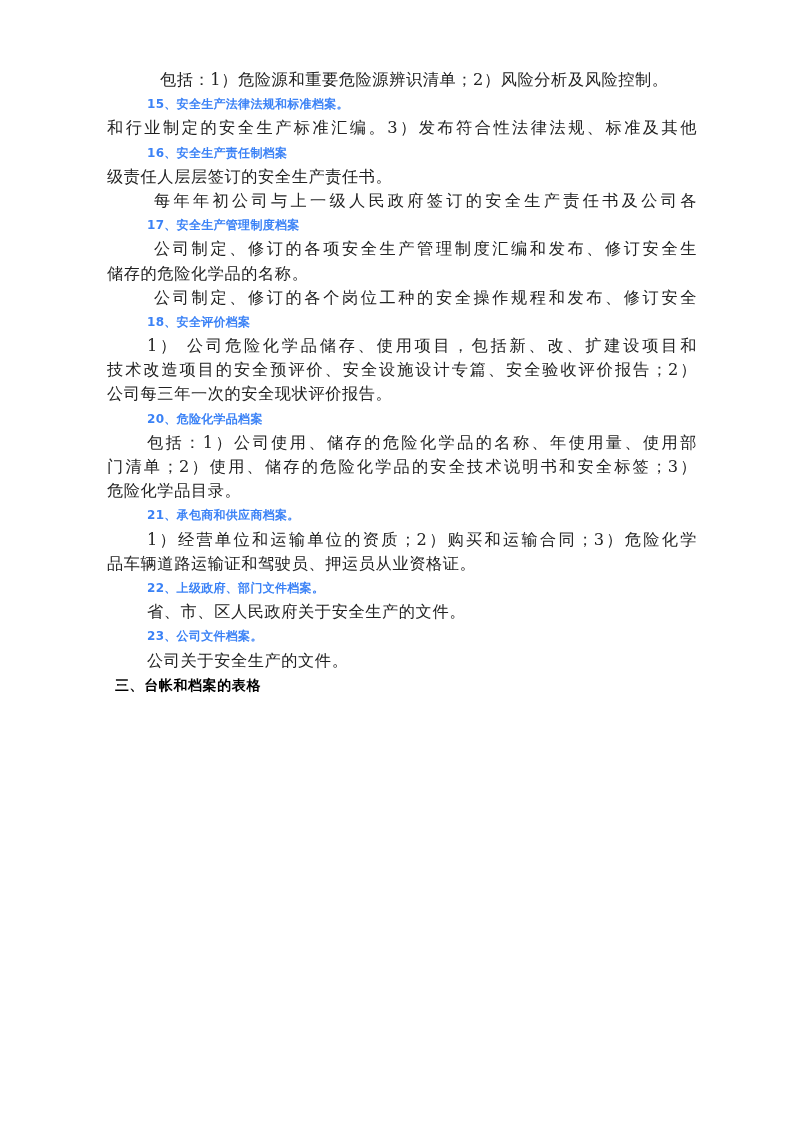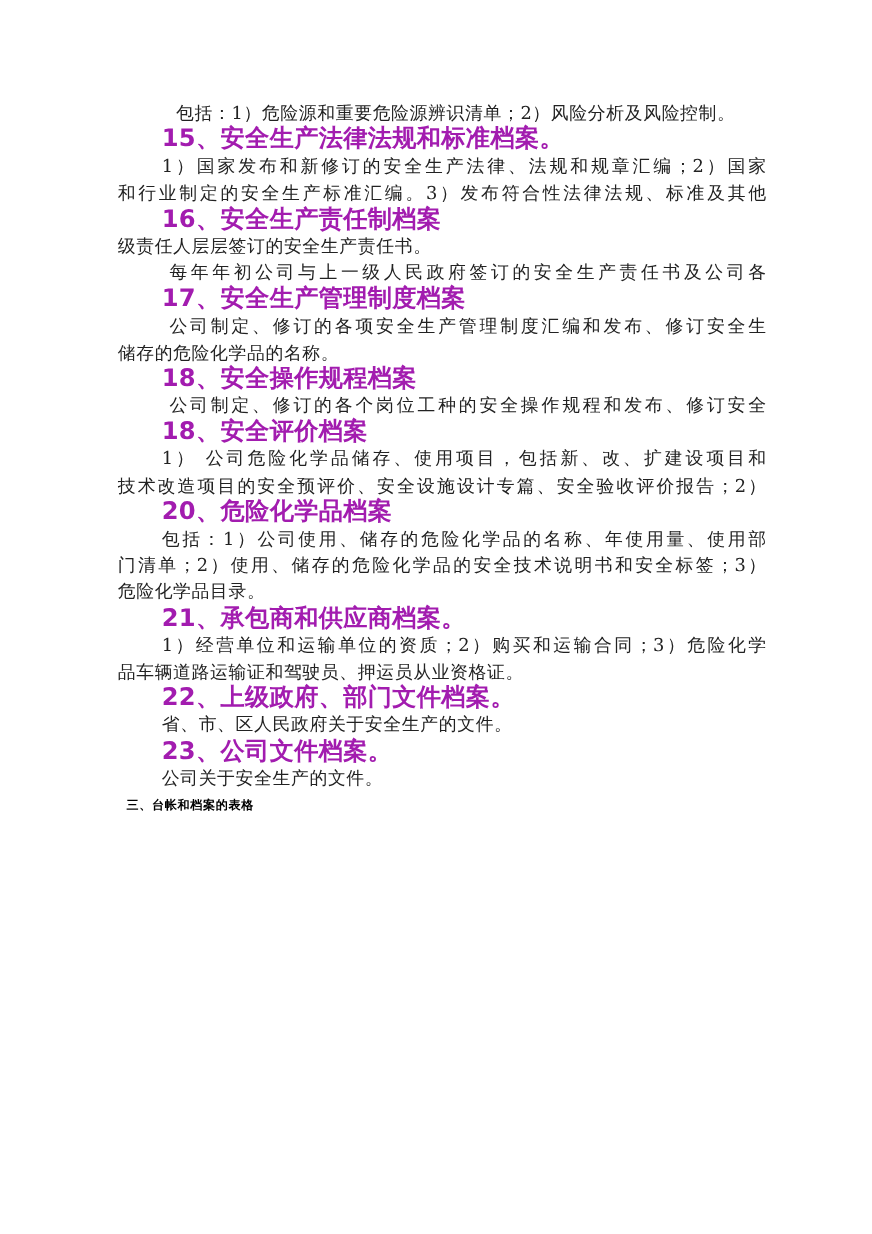--- a/index.html
+++ b/index.html
@@ -1,45 +1,44 @@
 <!DOCTYPE html>
 <html><head>
 <meta charset="utf-8">
 <style>
   html, body { margin: 0; padding: 0; background: #ffffff; }
   body { width: 793px; height: 1122px; position: relative; overflow: hidden;
          font-family: "DejaVu Serif", "Liberation Serif", serif; color: #111; }
-  .page { position: absolute; left: 107px; top: 91px; width: 590px; }
+  .page { position: absolute; left: 107px; top: 68px; width: 590px; }
   .line { font-size: 16.2px; line-height: 24.2px; height: 24.2px; white-space: nowrap; letter-spacing: 0.6px; color: #222; }
   .justify { text-align: justify; text-align-last: justify; white-space: normal; overflow: hidden; }
   .ind1 { padding-left: 53px; }
   .ind2 { padding-left: 40px; }
   .ind3 { padding-left: 47px; }
-  .heading { font-family: "DejaVu Sans", "Liberation Sans", sans-serif; font-weight: bold; font-size: 22px; line-height: 24.2px; height: 24.2px; padding-left: 40px; color: #a21caf; letter-spacing: 0.3px; }
-  .section { font-family: "DejaVu Sans", "Liberation Sans", sans-serif; font-weight: bold; font-size: 11px; line-height: 24.2px; height: 24.2px; padding-left: 8px; color: #000; letter-spacing: 0.6px; }
+  .heading { font-family: "DejaVu Sans", "Liberation Sans", sans-serif; font-weight: bold; font-size: 12px; line-height: 24.2px; height: 24.2px; padding-left: 40px; color: #3b82f6; letter-spacing: 0.3px; }
+  .section { font-family: "DejaVu Sans", "Liberation Sans", sans-serif; font-weight: bold; font-size: 14px; line-height: 24.2px; height: 24.2px; padding-left: 8px; color: #000; letter-spacing: 0.6px; }
 </style>
 </head>
 <body>
 
 <div class="page">
   <div class="line ind1">包括：1）危险源和重要危险源辨识清单；2）风险分析及风险控制。</div>
   <div class="heading">15、安全生产法律法规和标准档案。</div>
-  <div class="line ind2 justify">1）国家发布和新修订的安全生产法律、法规和规章汇编；2）国家</div>
   <div class="line justify">和行业制定的安全生产标准汇编。3）发布符合性法律法规、标准及其他</div>
   <div class="heading">16、安全生产责任制档案</div>
   <div class="line">级责任人层层签订的安全生产责任书。</div>
   <div class="line ind3 justify">每年年初公司与上一级人民政府签订的安全生产责任书及公司各</div>
   <div class="heading">17、安全生产管理制度档案</div>
   <div class="line ind3 justify">公司制定、修订的各项安全生产管理制度汇编和发布、修订安全生</div>
   <div class="line">储存的危险化学品的名称。</div>
-  <div class="heading">18、安全操作规程档案</div>
   <div class="line ind3 justify">公司制定、修订的各个岗位工种的安全操作规程和发布、修订安全</div>
   <div class="heading">18、安全评价档案</div>
   <div class="line ind2 justify">1） 公司危险化学品储存、使用项目，包括新、改、扩建设项目和</div>
   <div class="line justify">技术改造项目的安全预评价、安全设施设计专篇、安全验收评价报告；2）</div>
+  <div class="line">公司每三年一次的安全现状评价报告。</div>
   <div class="heading">20、危险化学品档案</div>
   <div class="line ind2 justify">包括：1）公司使用、储存的危险化学品的名称、年使用量、使用部</div>
   <div class="line justify">门清单；2）使用、储存的危险化学品的安全技术说明书和安全标签；3）</div>
   <div class="line">危险化学品目录。</div>
   <div class="heading">21、承包商和供应商档案。</div>
   <div class="line ind2 justify">1）经营单位和运输单位的资质；2）购买和运输合同；3）危险化学</div>
   <div class="line">品车辆道路运输证和驾驶员、押运员从业资格证。</div>
   <div class="heading">22、上级政府、部门文件档案。</div>
   <div class="line ind2">省、市、区人民政府关于安全生产的文件。</div>
   <div class="heading">23、公司文件档案。</div>

